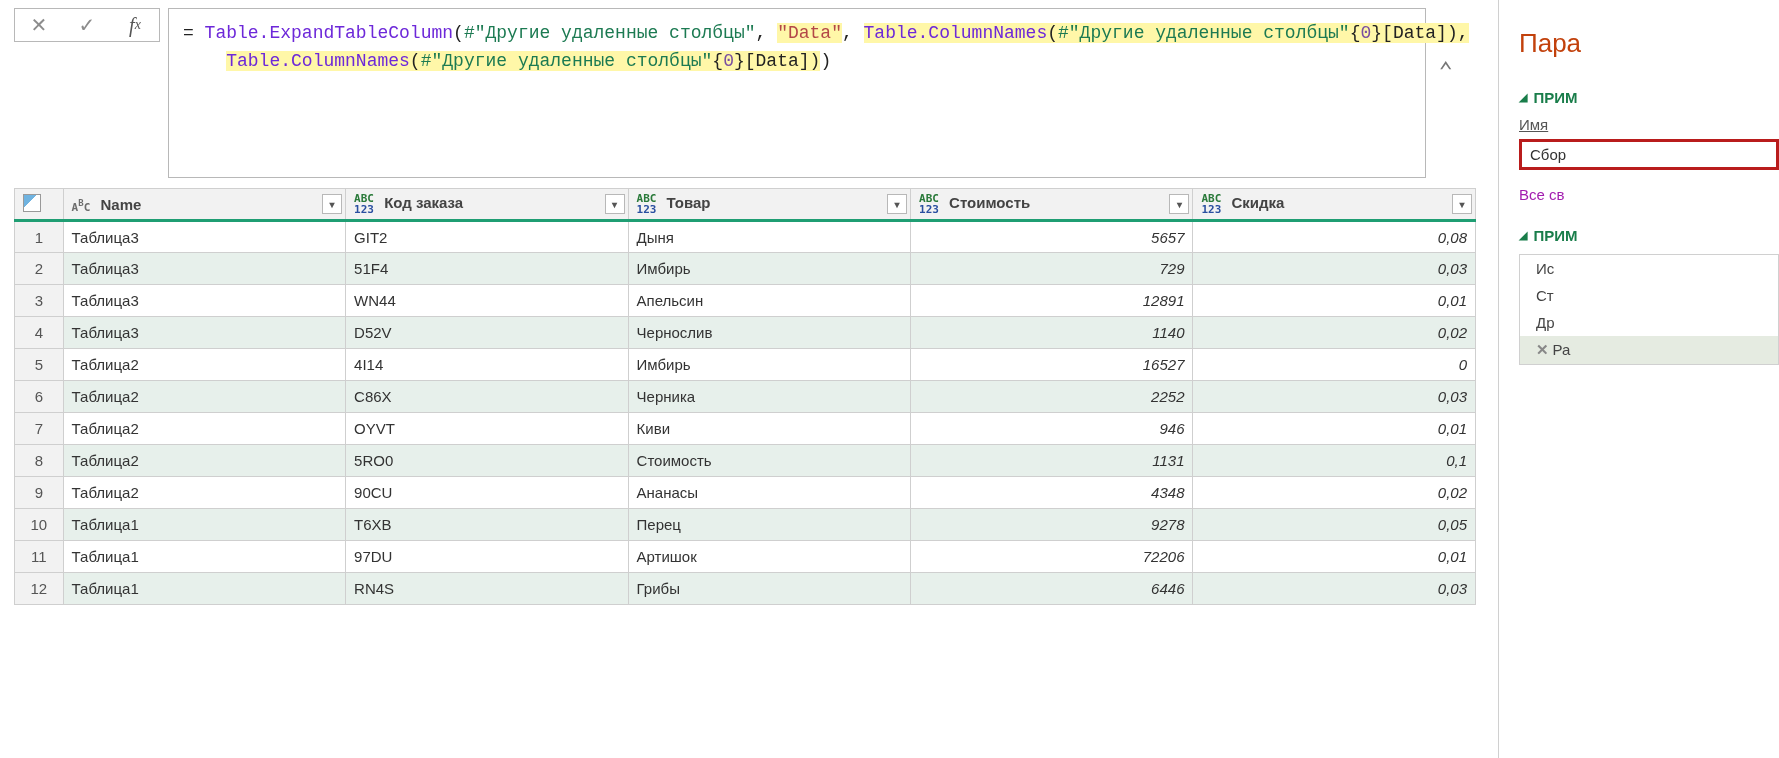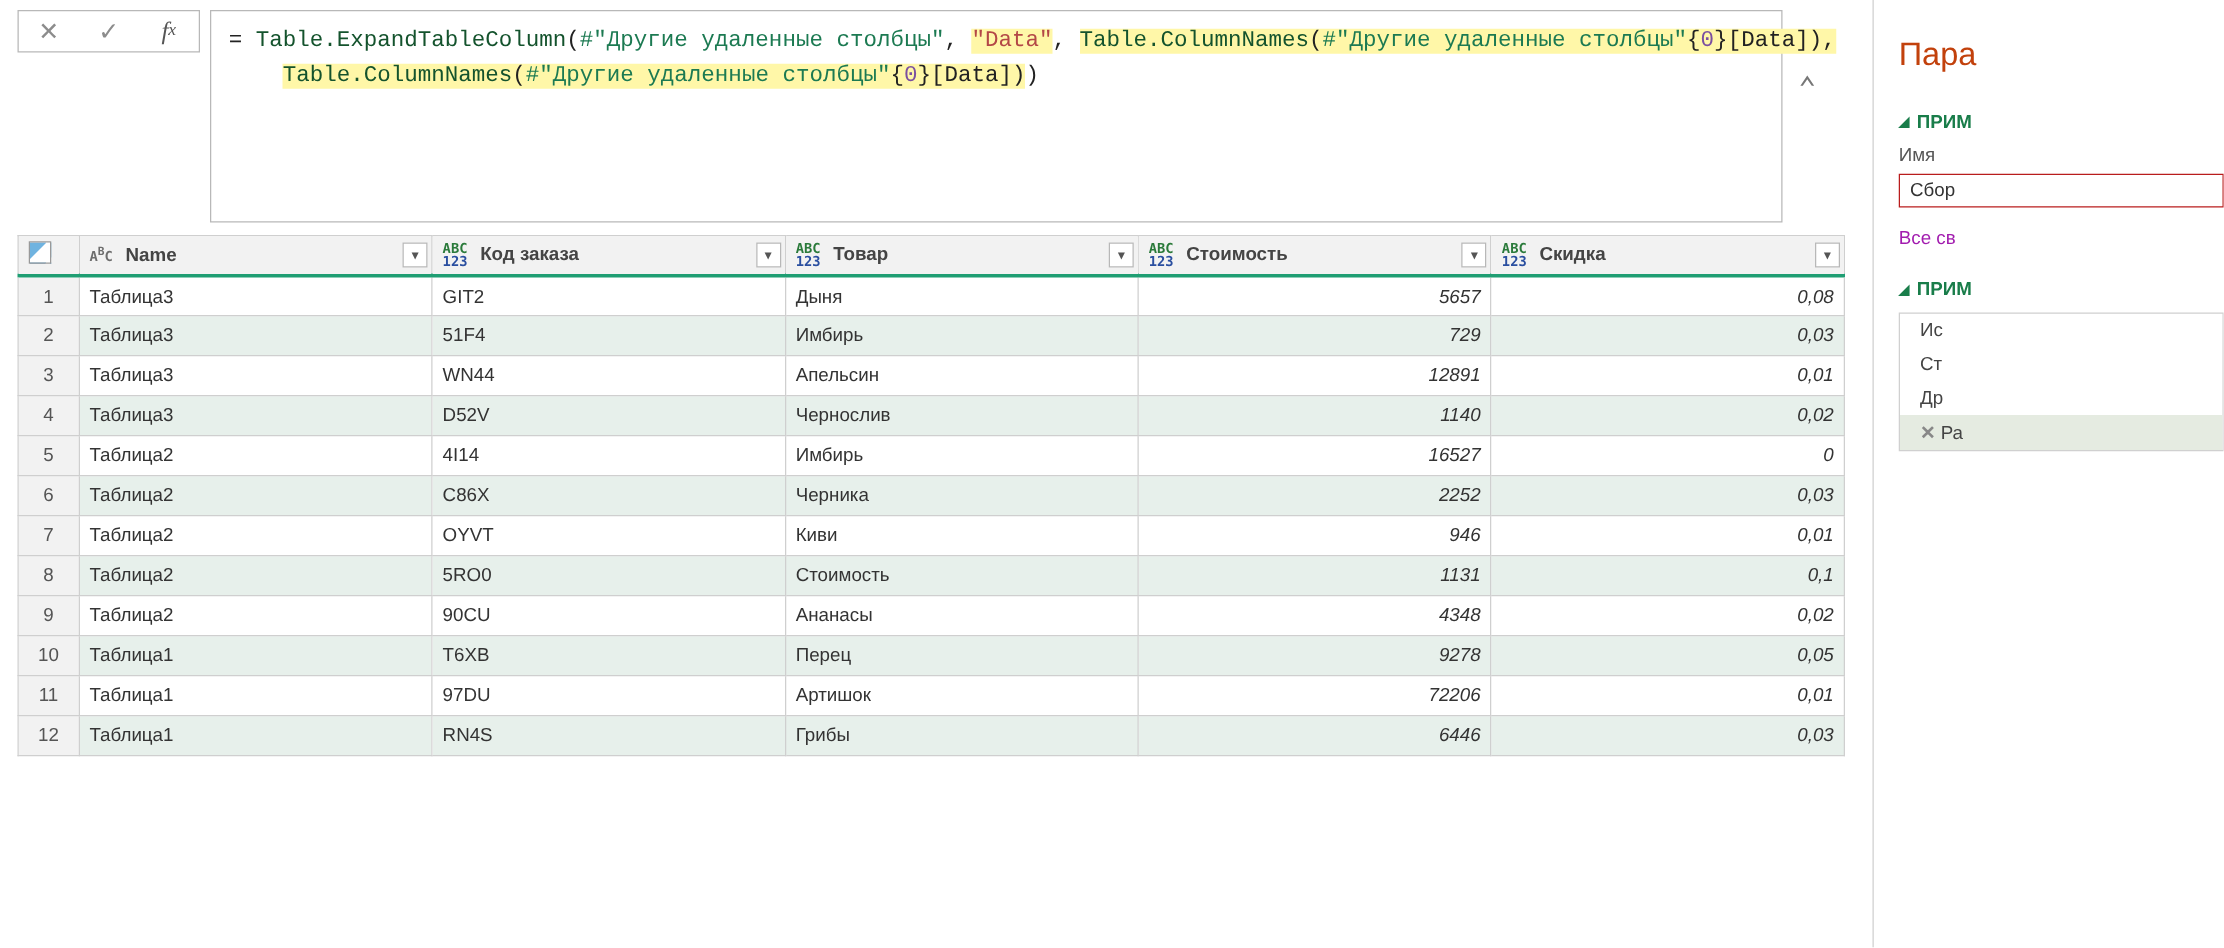--- a/index.html
+++ b/index.html
@@ -51,21 +51,21 @@
     width: 1258px;
     height: 170px;
     padding: 10px 14px;
     font-family: Consolas, "Courier New", monospace;
     font-size: 18px;
     line-height: 28px;
     color: #222;
     position: relative;
   }
   .formula-line { white-space: pre; }
-  .tok-fn  { color: #14532d; }
+  .tok-fn  { color: #6d28d9; }
   .tok-var { color: #1c7a52; }
   .tok-str { color: #b34747; }
   .tok-num { color: #7a4fa0; }
   .hl { background: #fff7a8; }
   .formula-chevron {
     position: absolute;
     right: -28px;
     top: 50px;
     color: #777;
     font-size: 24px;
@@ -92,23 +92,23 @@
   .rp-section-head {
     color: #197d4a;
     font-weight: 700;
     font-size: 15px;
     margin-bottom: 10px;
     display: flex;
     align-items: center;
     gap: 6px;
   }
   .rp-section-head .tri { font-size: 11px; }
-  .rp-label { color: #555; font-size: 15px; margin-bottom: 6px; }
+  .rp-label { color: #555; font-size: 15px; margin-bottom: 6px; text-decoration: underline; }
   .rp-input {
-    border: 1px solid #b91c1c;
+    border: 3px solid #b91c1c;
     padding: 4px 8px;
     font-size: 15px;
     color: #333;
     width: 100%;
     margin-bottom: 16px;
   }
   .rp-link {
     color: #a21caf;
     font-size: 15px;
     margin-bottom: 24px;

